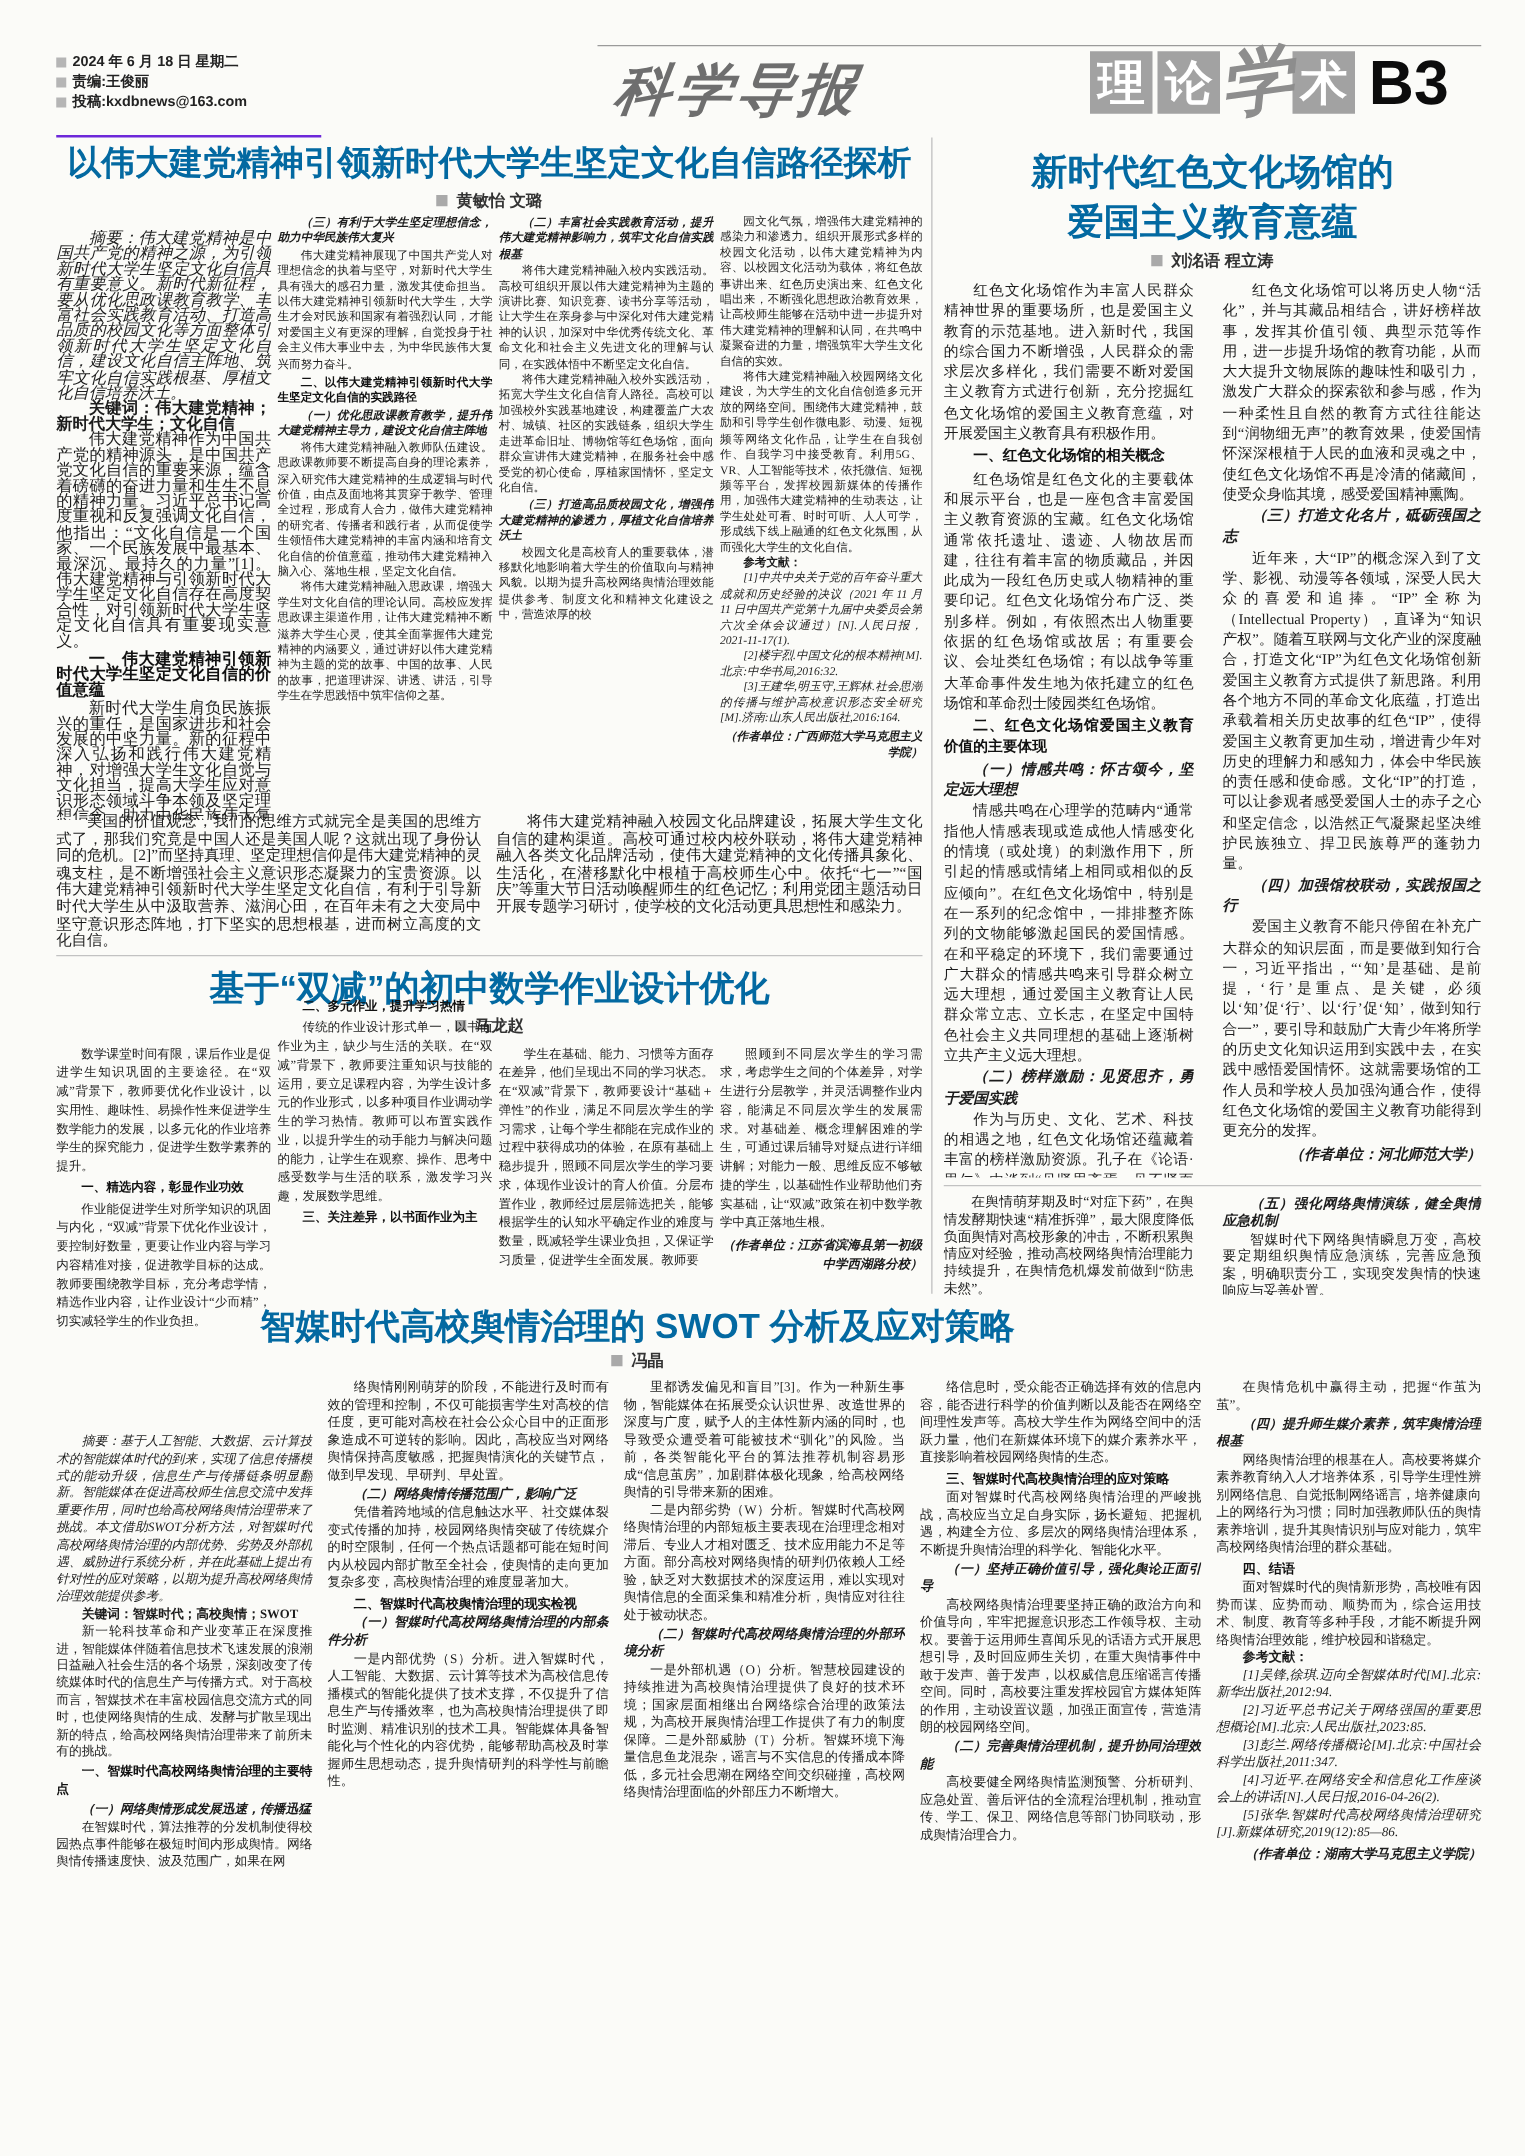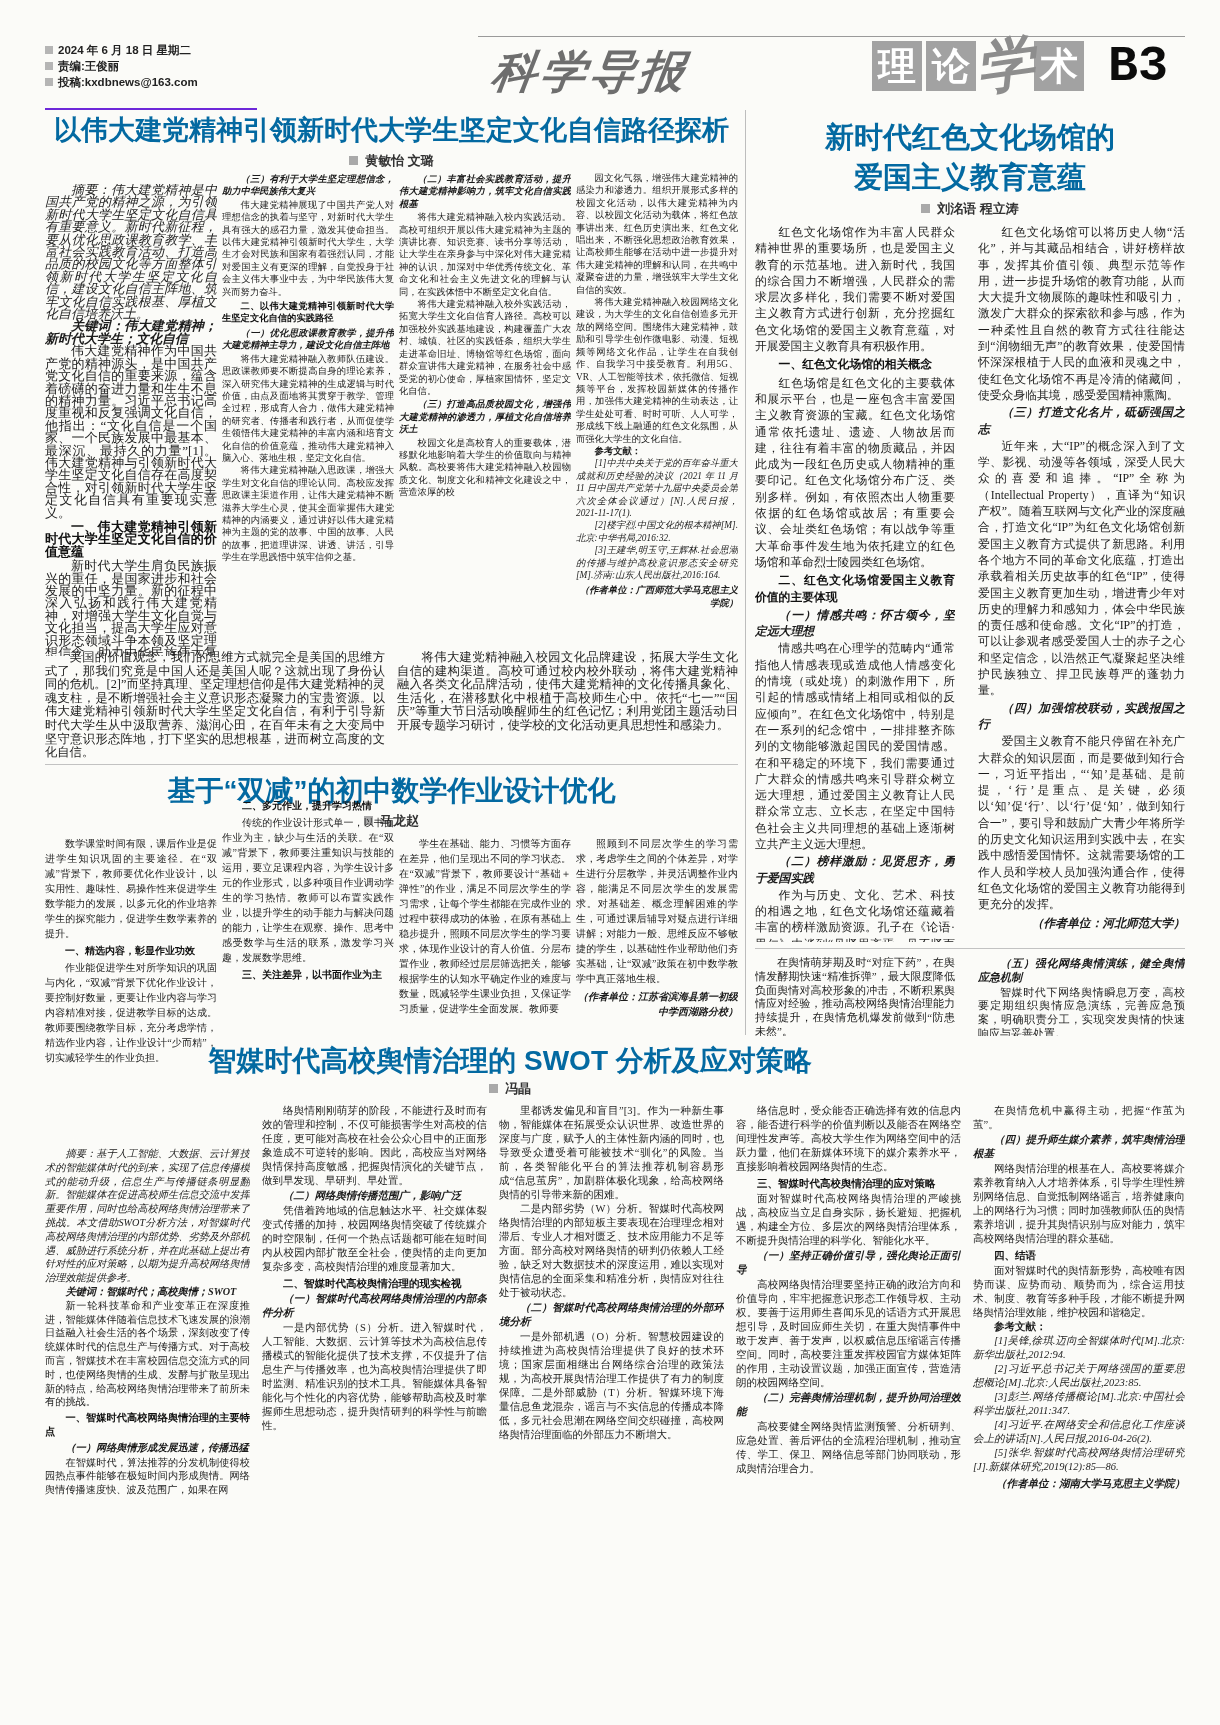--- a/index.html
+++ b/index.html
@@ -13,31 +13,31 @@
   .meta-line{display:flex;align-items:center;line-height:16px;}
   .sq{display:inline-block;width:8px;height:8px;background:#b5b5b5;margin-right:5px;flex:0 0 auto;}
   .masthead{position:absolute;left:492px;top:42px;width:300px;font-family:"DejaVu Serif",serif;
         font-size:45px;font-weight:700;font-style:italic;color:#6e6e6e;transform:skewX(-8deg);
         letter-spacing:4px;white-space:nowrap;}
   .secbox{position:absolute;top:40px;height:52px;display:flex;align-items:center;}
   .secchar{width:50px;height:50px;background:#a2a2a2;color:#fff;font-family:"Liberation Sans",sans-serif;
         font-weight:700;font-size:38px;display:flex;align-items:center;justify-content:center;margin-right:4px;}
   .secchar.callig{background:transparent;color:#8d8d8d;font-family:"DejaVu Serif",serif;font-style:italic;
         font-size:58px;transform:rotate(-8deg);}
-  .pageno{font-family:Liberation Mono, monospace;font-weight:700;font-size:50px;color:#0c0c0c;margin-left:20px;}
+  .pageno{font-family:Liberation Sans, sans-serif;font-weight:700;font-size:50px;color:#0c0c0c;margin-left:7px;}
   
   .hl{position:absolute;text-align:center;font-family:"Liberation Sans",sans-serif;font-weight:700;color:#0369a1;}
   .byline{position:absolute;text-align:center;font-family:"Liberation Sans",sans-serif;font-size:13px;
         font-weight:700;color:#333;}
   .bysq{display:inline-block;width:9px;height:9px;background:#a9a9a9;margin-right:7px;}
   
   .col{position:absolute;text-align:justify;overflow:hidden;}
   .b-p{text-indent:2em;}
   .b-abs{font-style:italic;text-indent:2em;}
-  .b-kw{font-style:italic;font-weight:700;text-indent:2em;}
+  .b-kw{font-weight:700;text-indent:2em;}
   .b-h1{font-weight:700;font-family:"Liberation Sans",sans-serif;text-indent:2em;margin:2px 0;color:#111;}
   .b-h2{font-weight:700;font-style:italic;text-indent:2em;margin:1px 0;}
   .b-h3{font-weight:700;text-indent:2em;}
   .b-ref{font-style:italic;text-indent:2em;}
   .b-sign{font-weight:700;font-style:italic;text-align:right;margin-top:3px;}
 </style>
 </head>
 <body>
 
 <div id="paper">
@@ -86,21 +86,21 @@
         <div class="b-h1">二、以伟大建党精神引领新时代大学生坚定文化自信的实践路径</div>
         <div class="b-h2">（一）优化思政课教育教学，提升伟大建党精神主导力，建设文化自信主阵地</div>
         <div class="b-p">将伟大建党精神融入教师队伍建设。思政课教师要不断提高自身的理论素养，深入研究伟大建党精神的生成逻辑与时代价值，由点及面地将其贯穿于教学、管理全过程，形成育人合力，做伟大建党精神的研究者、传播者和践行者，从而促使学生领悟伟大建党精神的丰富内涵和培育文化自信的价值意蕴，推动伟大建党精神入脑入心、落地生根，坚定文化自信。</div>
         <div class="b-p">将伟大建党精神融入思政课，增强大学生对文化自信的理论认同。高校应发挥思政课主渠道作用，让伟大建党精神不断滋养大学生心灵，使其全面掌握伟大建党精神的内涵要义，通过讲好以伟大建党精神为主题的党的故事、中国的故事、人民的故事，把道理讲深、讲透、讲活，引导学生在学思践悟中筑牢信仰之基。</div>
       </div>
     <div class="col" style="left:399px;top:172px;width:172px;height:472px;font-size:9.3px;line-height:12.4px;">
         <div class="b-h2">（二）丰富社会实践教育活动，提升伟大建党精神影响力，筑牢文化自信实践根基</div>
         <div class="b-p">将伟大建党精神融入校内实践活动。高校可组织开展以伟大建党精神为主题的演讲比赛、知识竞赛、读书分享等活动，让大学生在亲身参与中深化对伟大建党精神的认识，加深对中华优秀传统文化、革命文化和社会主义先进文化的理解与认同，在实践体悟中不断坚定文化自信。</div>
         <div class="b-p">将伟大建党精神融入校外实践活动，拓宽大学生文化自信育人路径。高校可以加强校外实践基地建设，构建覆盖广大农村、城镇、社区的实践链条，组织大学生走进革命旧址、博物馆等红色场馆，面向群众宣讲伟大建党精神，在服务社会中感受党的初心使命，厚植家国情怀，坚定文化自信。</div>
         <div class="b-h2">（三）打造高品质校园文化，增强伟大建党精神的渗透力，厚植文化自信培养沃土</div>
-        <div class="b-p">校园文化是高校育人的重要载体，潜移默化地影响着大学生的价值取向与精神风貌。高校要将伟大建党精神融入校园物质文化、制度文化和精神文化建设之中，营造浓厚的校</div>
+        <div class="b-p">校园文化是高校育人的重要载体，潜移默化地影响着大学生的价值取向与精神风貌。以期为提升高校网络舆情治理效能提供参考、制度文化和精神文化建设之中，营造浓厚的校</div>
       </div>
     <div class="col" style="left:576px;top:172px;width:162px;height:472px;font-size:9.3px;line-height:12.4px;">
         <div class="b-p">园文化气氛，增强伟大建党精神的感染力和渗透力。组织开展形式多样的校园文化活动，以伟大建党精神为内容、以校园文化活动为载体，将红色故事讲出来、红色历史演出来、红色文化唱出来，不断强化思想政治教育效果，让高校师生能够在活动中进一步提升对伟大建党精神的理解和认同，在共鸣中凝聚奋进的力量，增强筑牢大学生文化自信的实效。</div>
         <div class="b-p">将伟大建党精神融入校园网络文化建设，为大学生的文化自信创造多元开放的网络空间。围绕伟大建党精神，鼓励和引导学生创作微电影、动漫、短视频等网络文化作品，让学生在自我创作、自我学习中接受教育。利用5G、VR、人工智能等技术，依托微信、短视频等平台，发挥校园新媒体的传播作用，加强伟大建党精神的生动表达，让学生处处可看、时时可听、人人可学，形成线下线上融通的红色文化氛围，从而强化大学生的文化自信。</div>
         <div class="b-h3">参考文献：</div>
         <div class="b-ref">[1]中共中央关于党的百年奋斗重大成就和历史经验的决议（2021 年 11 月 11 日中国共产党第十九届中央委员会第六次全体会议通过）[N].人民日报，2021-11-17(1).</div>
         <div class="b-ref">[2]楼宇烈.中国文化的根本精神[M].北京:中华书局,2016:32.</div>
         <div class="b-ref">[3]王建华,明玉守,王辉林.社会思潮的传播与维护高校意识形态安全研究[M].济南:山东人民出版社,2016:164.</div>
         <div class="b-sign">（作者单位：广西师范大学马克思主义学院）</div>
       </div>

